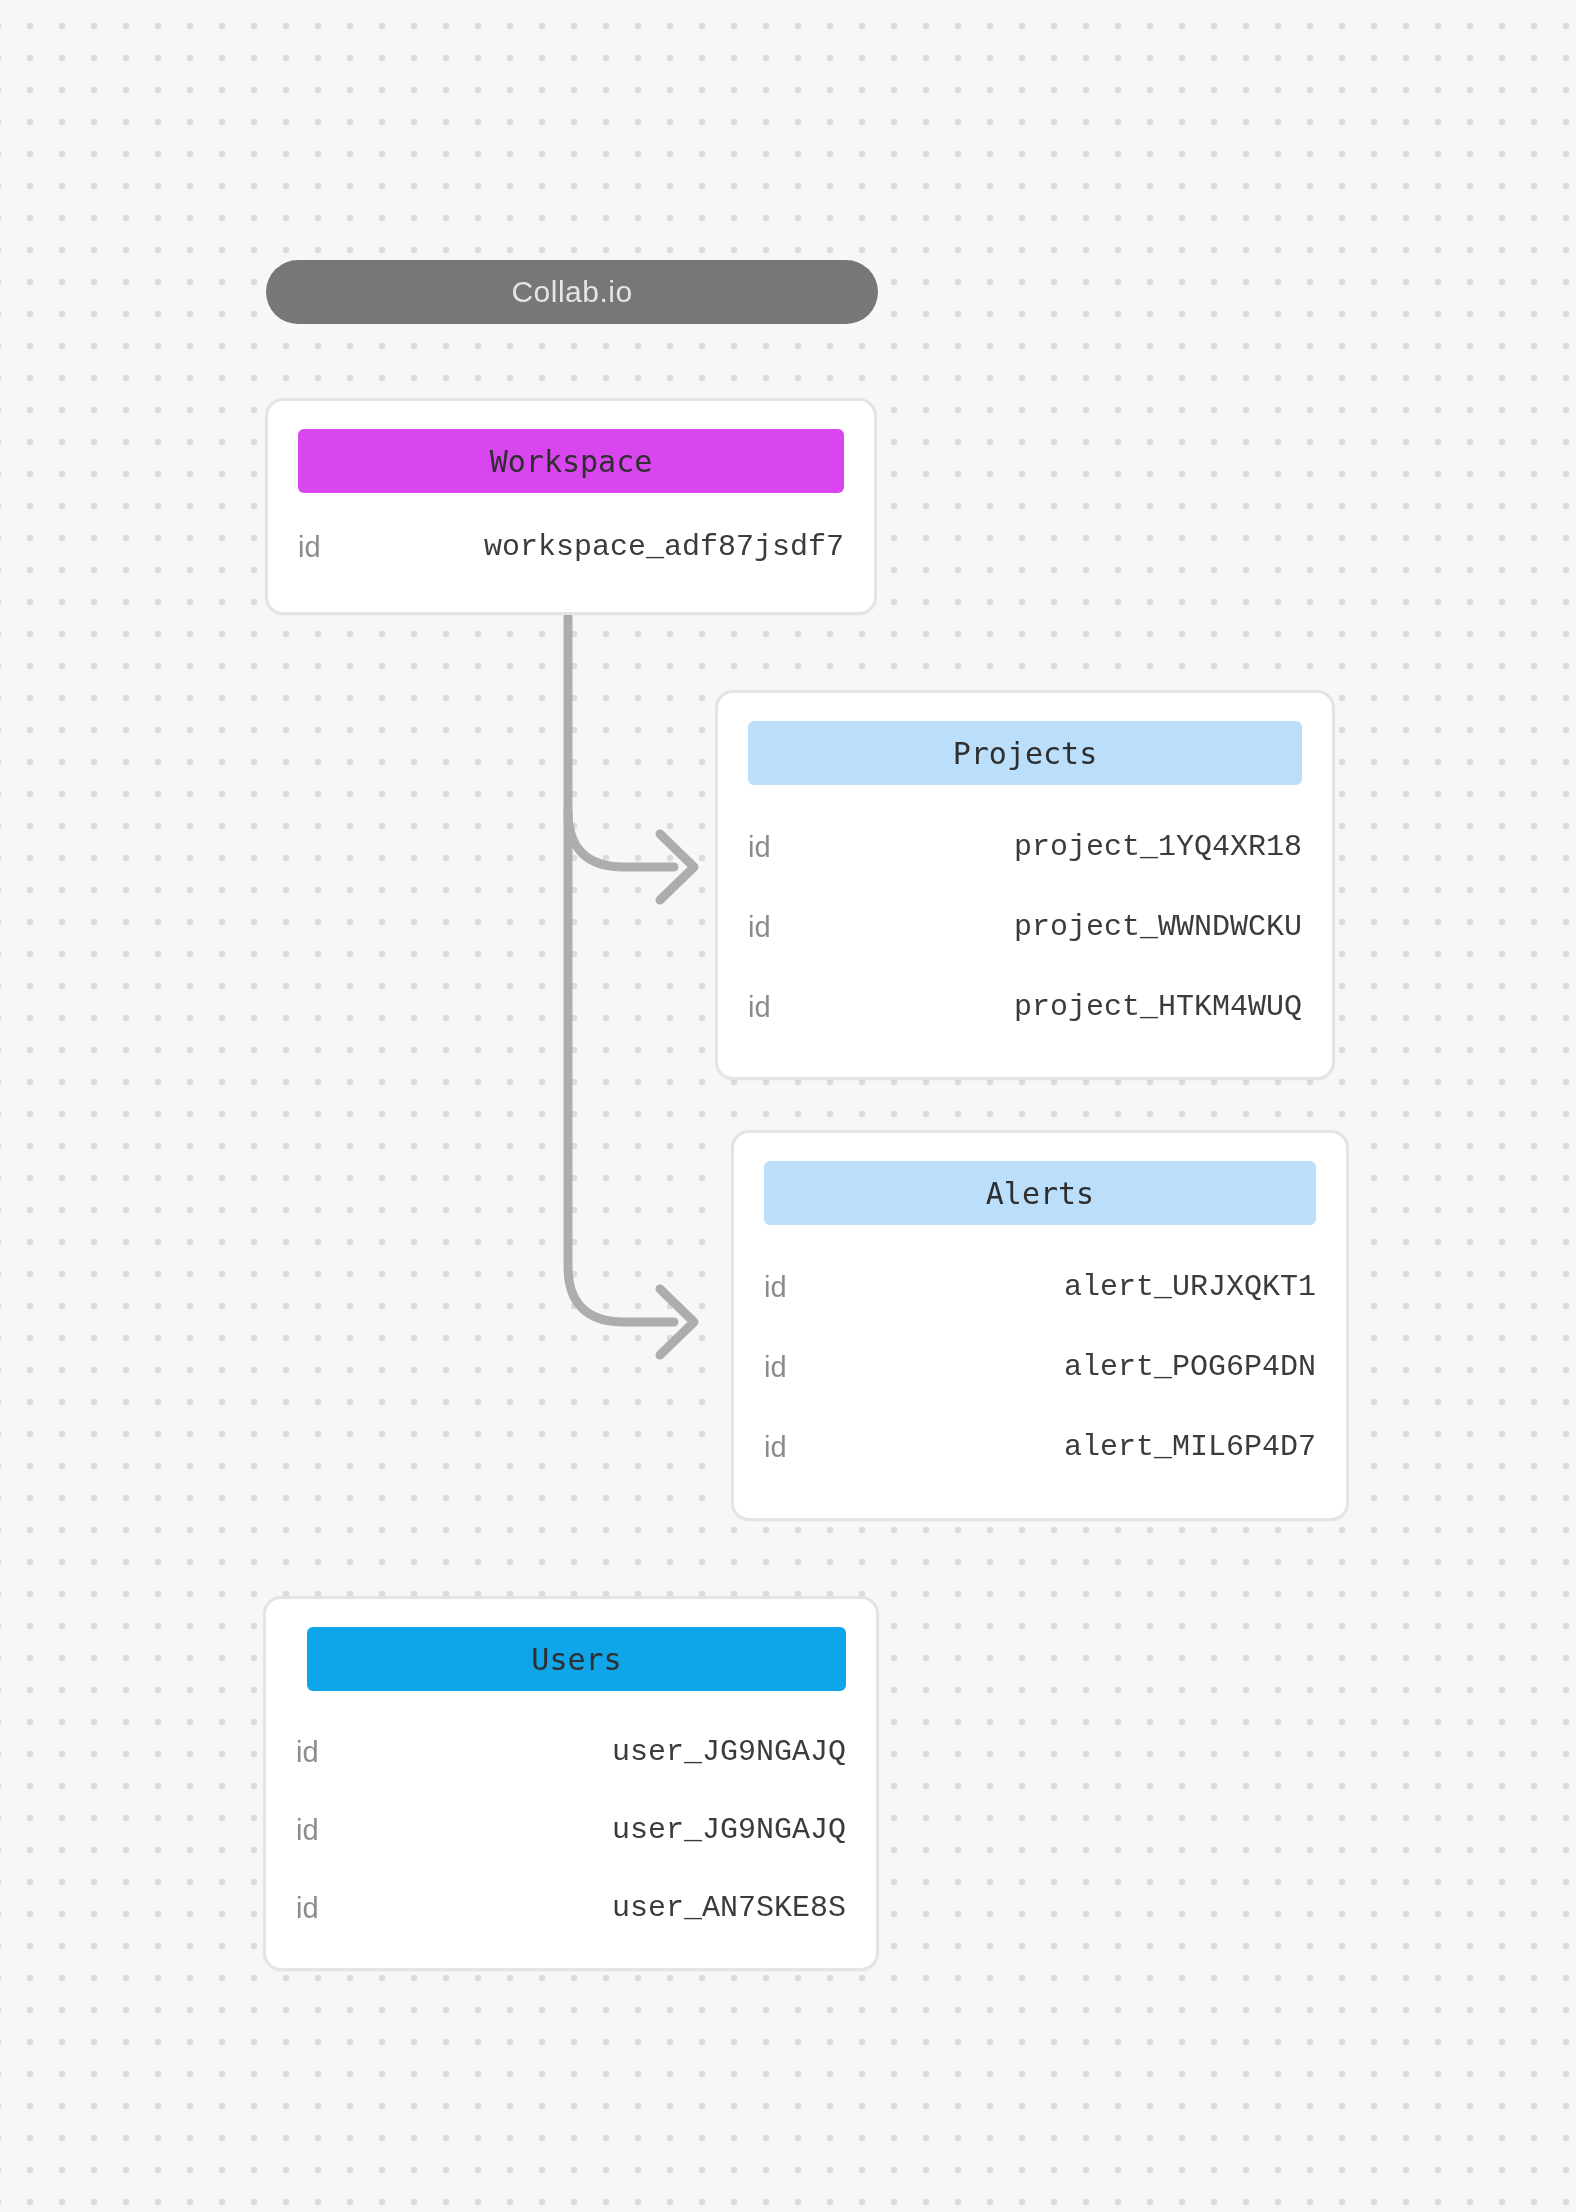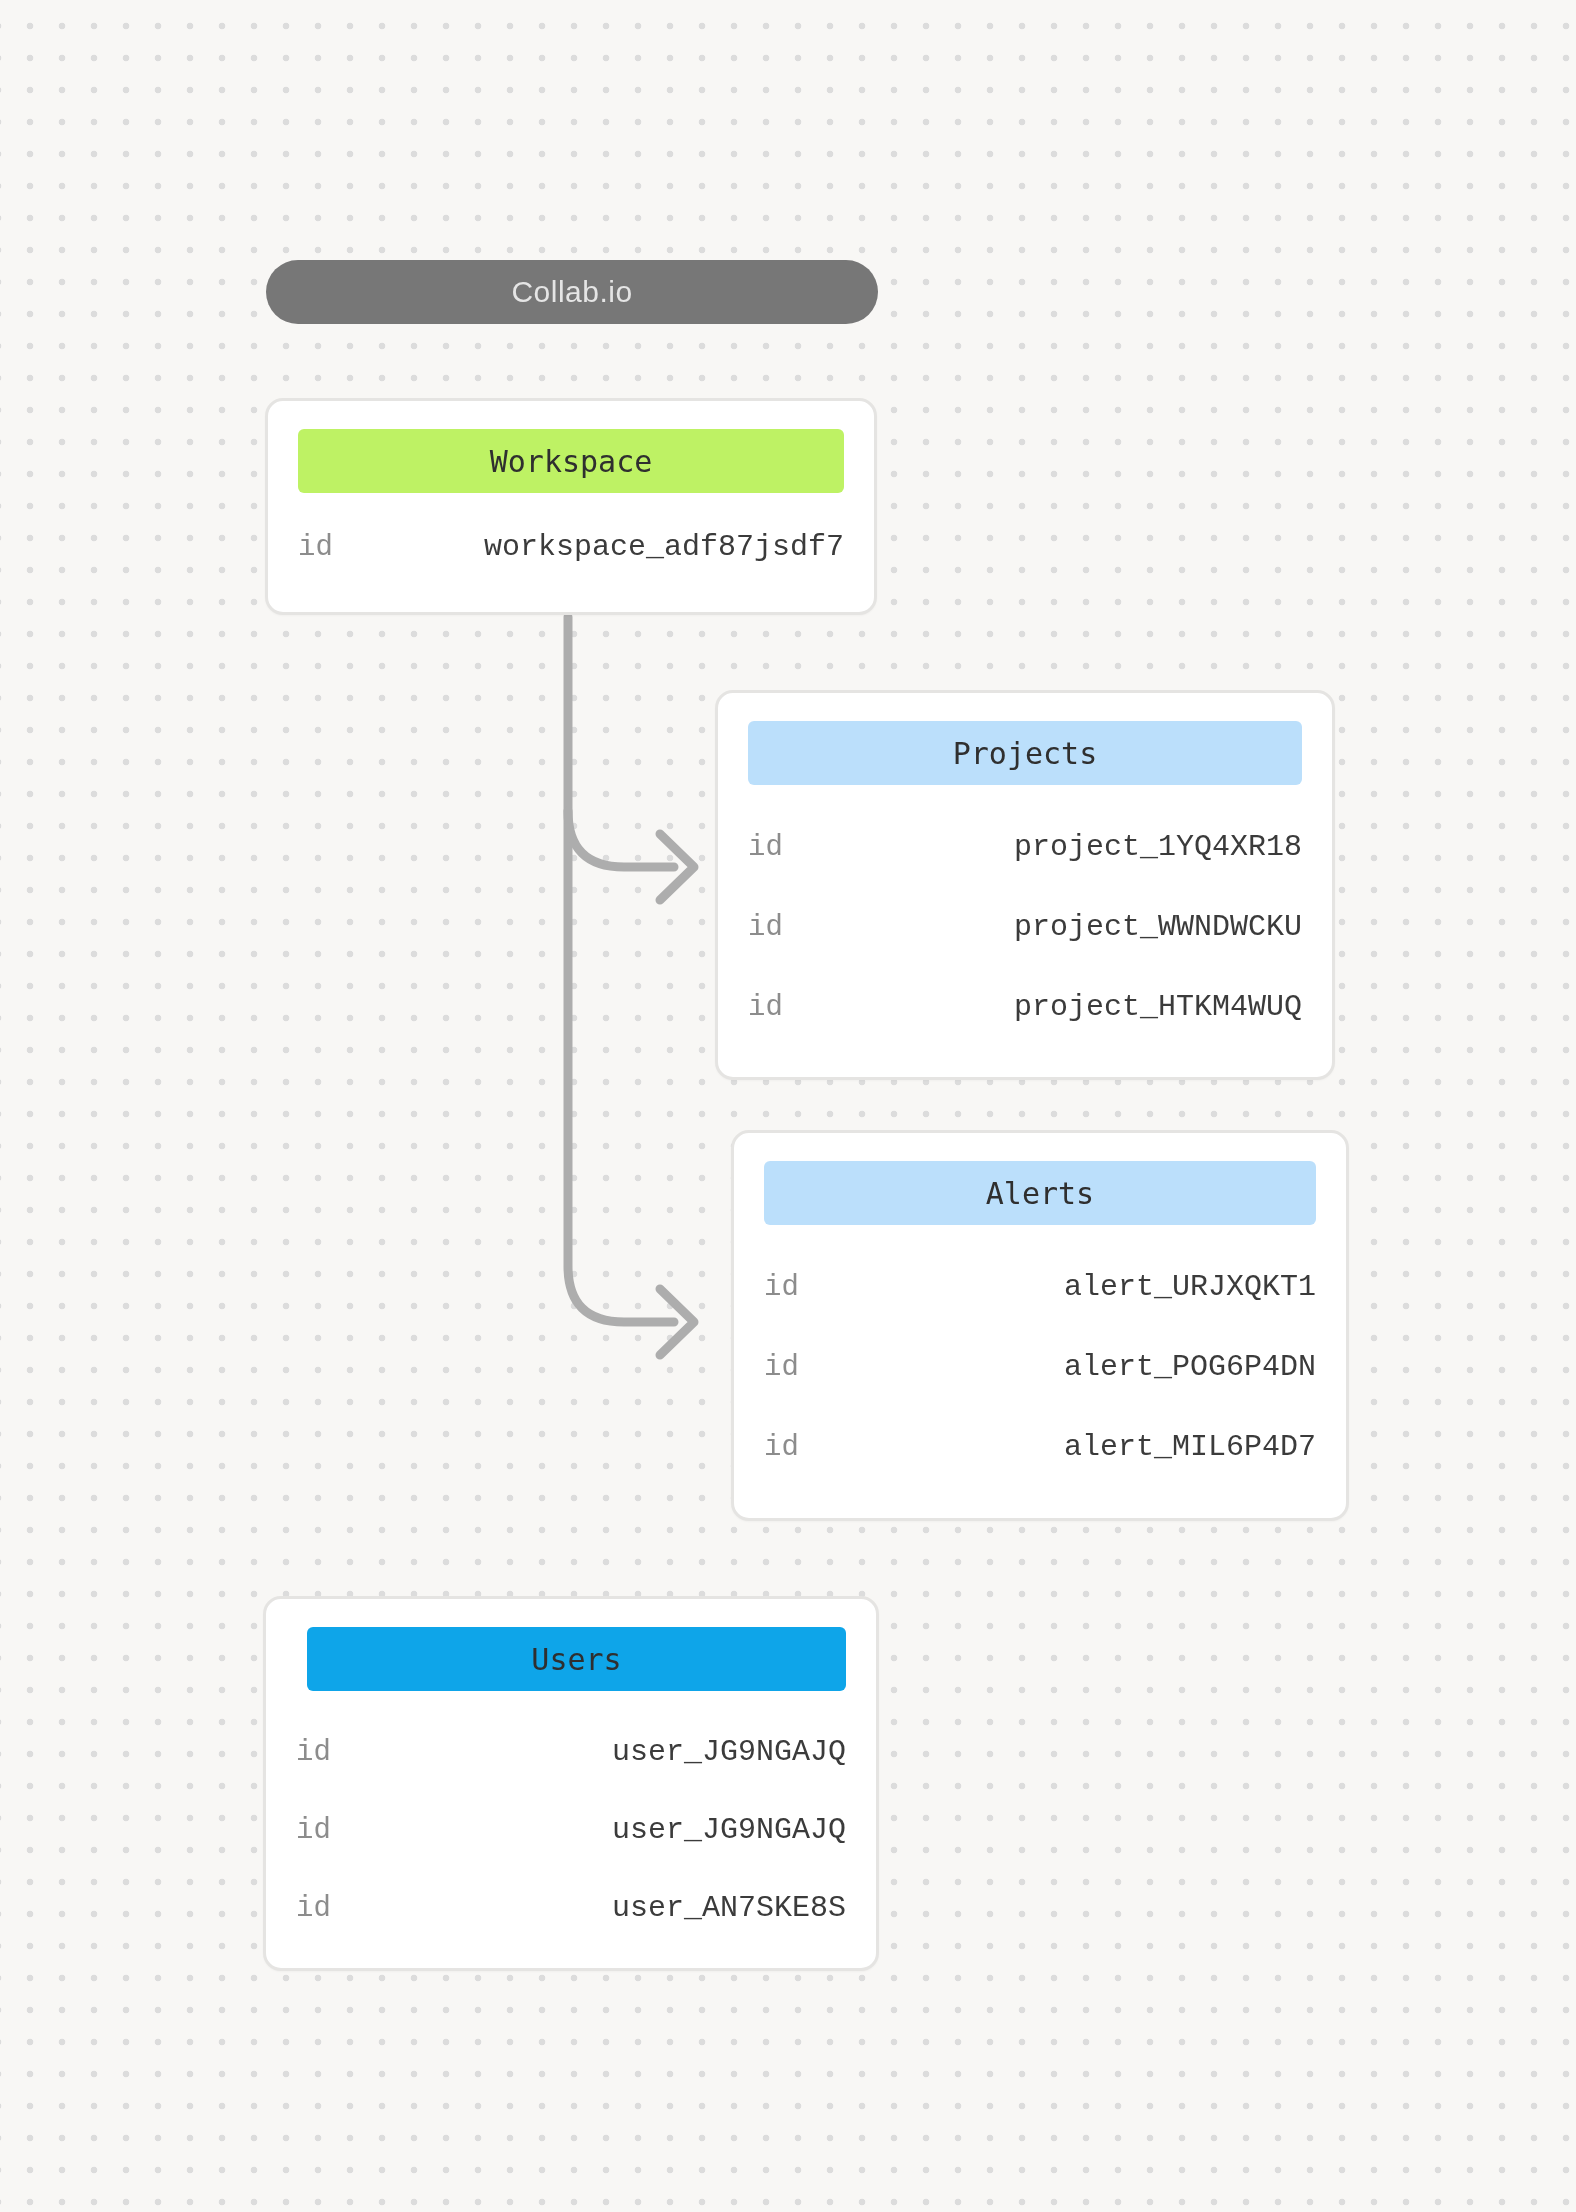--- a/index.html
+++ b/index.html
@@ -30,30 +30,30 @@
     border:3px solid #e5e4e2;border-radius:18px;
     padding:28px 30px 24px 30px;
     box-shadow:0 1px 2px rgba(0,0,0,0.03);
   }
   .card-header{
     height:64px;border-radius:6px;
     display:flex;align-items:center;justify-content:center;
     font-family:"DejaVu Sans Mono","Liberation Mono",monospace;
     font-size:30px;color:#2f2f2f;
   }
-  .hdr-purple{background:#bef264;}
+  .hdr-purple{background:#d946ef;}
   .hdr-blue{background:#bbdffb;}
   .hdr-green{background:#0ea5e9;margin-left:11px;}
   .rows{margin-top:14px;}
   .rows.multi{margin-top:22px;}
   .row{
     height:80px;display:flex;align-items:center;justify-content:space-between;
   }
   .row .k{
-    color:#8c8c8c;font-size:29px;font-family:Liberation Mono, monospace;
+    color:#8c8c8c;font-size:29px;font-family:Liberation Sans, sans-serif;
   }
   .row .v{
     color:#3b3b3b;font-size:30px;
     font-family:Liberation Mono, monospace;
   }
 
   #card-workspace{left:265px;top:398px;width:612px;height:217px;}
   #card-projects {left:715px;top:690px;width:620px;height:390px;}
   #card-alerts   {left:715px;top:1130px;width:618px;height:391px;margin-left:16px;}
   #card-users    {left:263px;top:1596px;width:616px;height:375px;}

